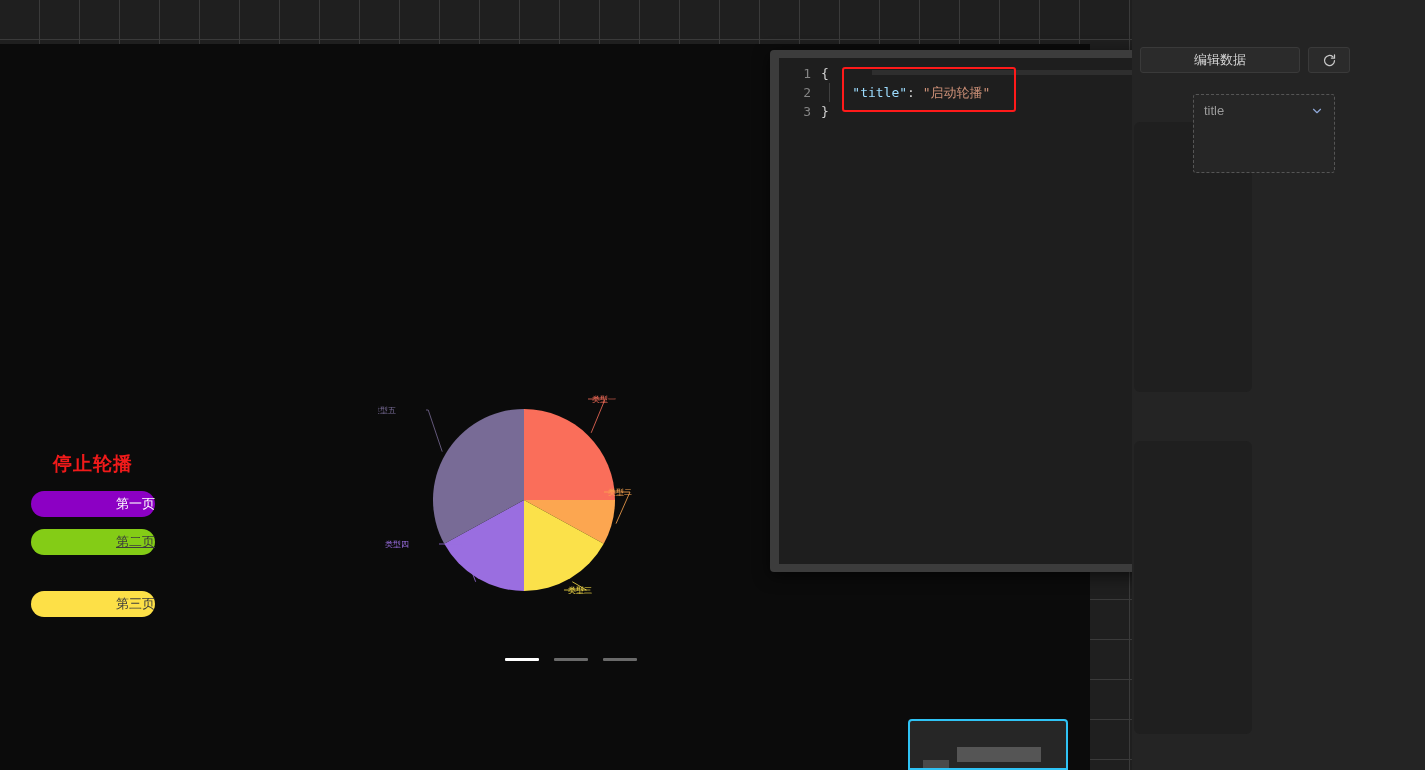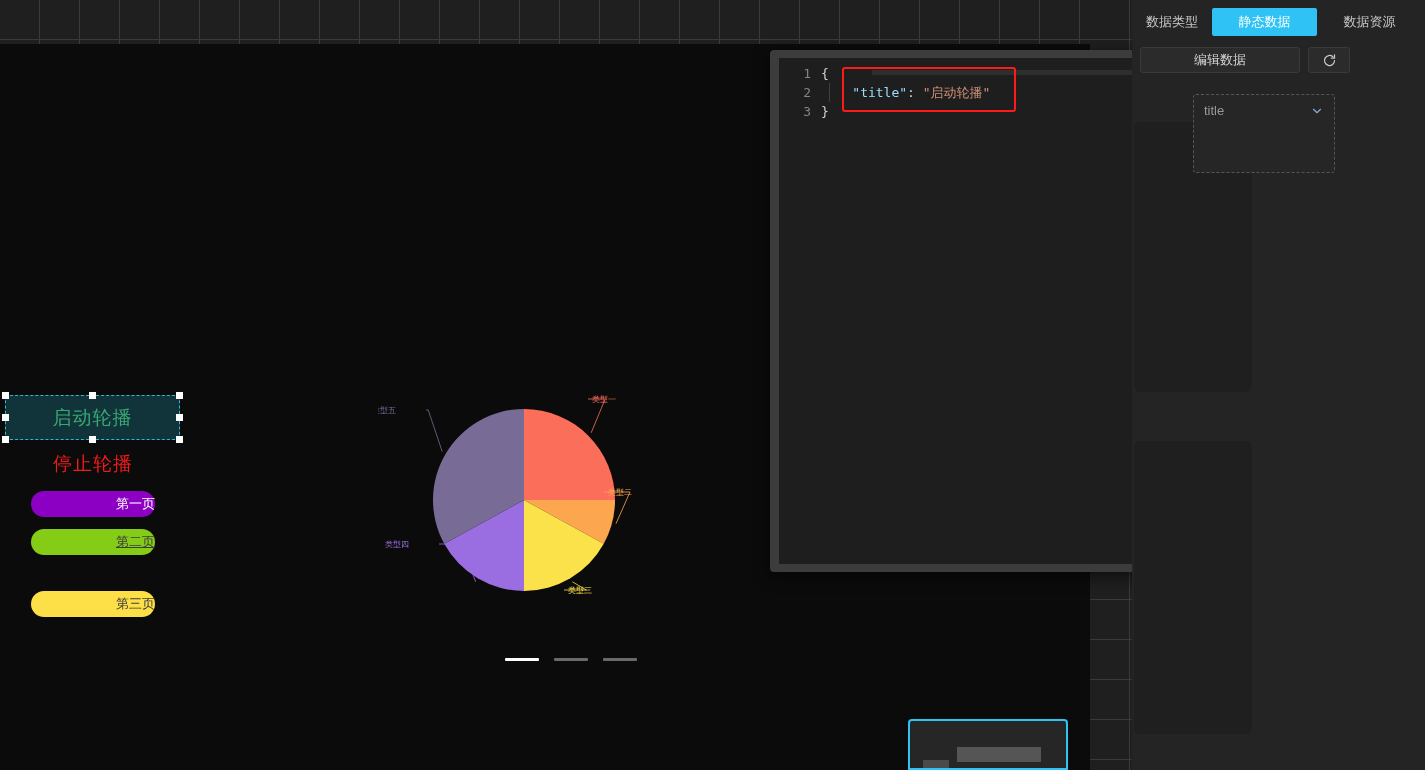--- a/index.html
+++ b/index.html
@@ -65,20 +65,21 @@
   .h-se { right: -4px; bottom: -4px; }
 
   #btn-stop {
     position: absolute;
     left: 32px; top: 406px;
     width: 122px; height: 28px;
     display: flex; align-items: center; justify-content: center;
     color: #f11a1a;
     font-size: 19px;
     letter-spacing: 1px;
+    font-weight: bold;
   }
   .page-btn {
     position: absolute;
     left: 31px;
     width: 124px; height: 26px;
     border-radius: 13px;
     display: flex; align-items: center; justify-content: flex-end;
     font-size: 13px;
     border: none;
     font-family: inherit;
@@ -301,31 +302,20 @@
 </head>
 <body>
 
 <div id="app">
 
   <div class="grid-bg" id="grid-top"></div>
   <div class="grid-bg" id="grid-right"></div>
 
   <div id="canvas">
 
-    <div id="btn-start">
-      <span>启动轮播</span>
-      <span class="handle h-nw"></span>
-      <span class="handle h-n"></span>
-      <span class="handle h-ne"></span>
-      <span class="handle h-w"></span>
-      <span class="handle h-e"></span>
-      <span class="handle h-sw"></span>
-      <span class="handle h-s"></span>
-      <span class="handle h-se"></span>
-    </div>
 
     <div id="btn-stop">
       <span>停止轮播</span>
     </div>
 
     <button class="page-btn" id="page-btn-1">
       <span>第一页</span>
     </button>
     <button class="page-btn" id="page-btn-2">
       <span>第二页</span>
@@ -383,31 +373,20 @@
       </div>
       <div id="code-vscroll"></div>
       <div class="mini-mark" id="mini-1"></div>
       <div class="mini-mark" id="mini-2"></div>
     </div>
   </div>
   <div id="redbox"></div>
 
   <div id="right-panel">
 
-    <div id="tabbar">
-      <div class="tab" id="tab-datatype">
-        <span>数据类型</span>
-      </div>
-      <div class="tab" id="tab-static">
-        <span>静态数据</span>
-      </div>
-      <div class="tab" id="tab-resource">
-        <span>数据资源</span>
-      </div>
-    </div>
 
     <div id="panel-body">
 
       <div id="panel-card-1"></div>
       <div id="panel-card-2"></div>
 
       <div id="edit-row">
         <button id="btn-edit-data">
           <span>编辑数据</span>
         </button>

